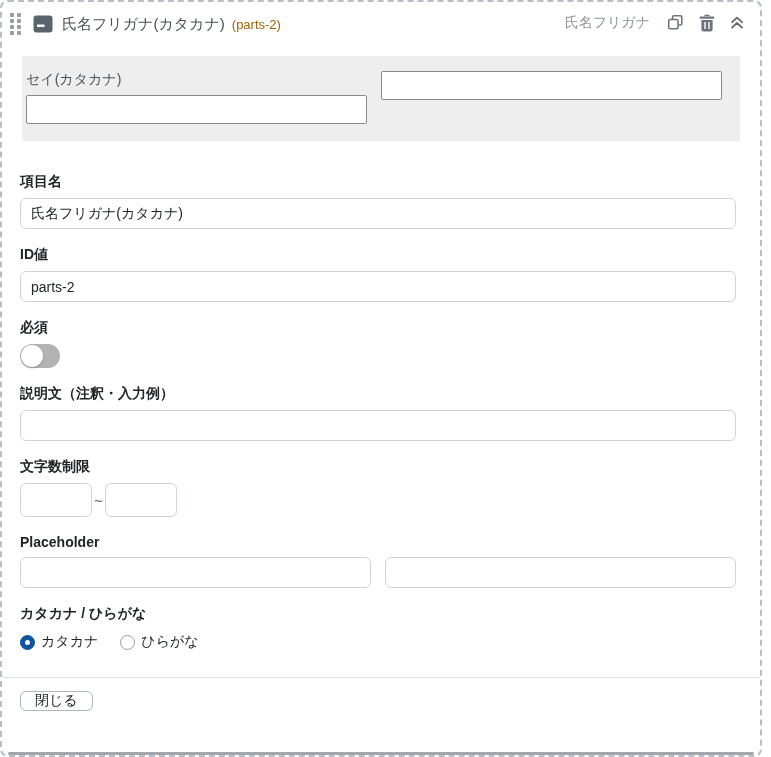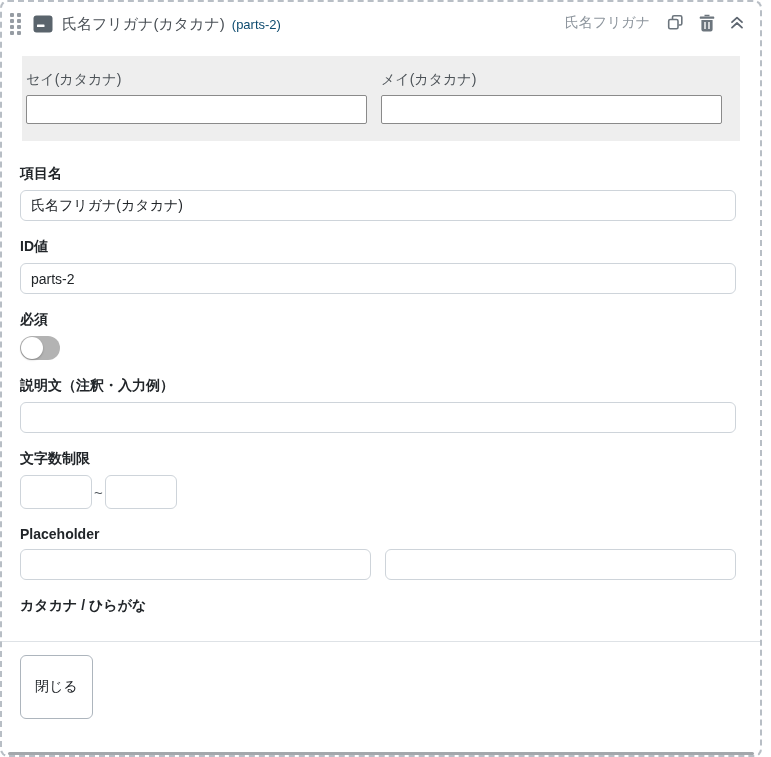--- a/index.html
+++ b/index.html
@@ -15,35 +15,35 @@
     overflow: hidden;
   }
 
   
   .header { display: flex; align-items: center; height: 44px; padding: 0 16px 0 8px; }
   .drag-handle { display: grid; grid-template-columns: repeat(2, 4px); grid-auto-rows: 4px;
     gap: 2px 3px; margin-right: 12px; cursor: grab; }
   .drag-handle i { width: 4px; height: 4px; background: #969ca3; border-radius: 1px; }
   .field-icon { width: 20px; height: 20px; margin-right: 9px; flex: 0 0 auto; }
   .title { font-size: 15px; color: #4a5056; }
-  .id-suffix { font-size: 13px; color: #0c4a6e; margin-left: 7px; }
+  .id-suffix { font-size: 13px; color: #a16207; margin-left: 7px; }
   .header-right { margin-left: auto; display: flex; gap: 15px; }
   .type-label { font-size: 14px; color: #8d959d; margin-right: 2px; }
   .icon-btn { background: none; border: none; padding: 0; cursor: pointer; display: flex; align-items: center; }
 
   
   .preview { margin: 10px 20px 0; background: #eeeeee; padding: 15px 18px 17px 4px;
     display: flex; gap: 14px; }
   .preview-col { flex: 1; }
   .preview-label { font-size: 14px; color: #4c5257; margin-bottom: 6px; }
   .preview-input { width: 100%; height: 29px; background: #fff; border: 1px solid #8a8a8a;
     border-radius: 2px; padding: 0 8px; font-size: 14px; }
 
   
-  .form { padding: 24px 24px 0 18px; }
+  .form { padding: 32px 24px 0 18px; }
   .row { margin-bottom: 17px; }
   .row-label { display: block; font-size: 14px; font-weight: bold; color: #212529; margin-bottom: 7px; }
   .text-input { width: 100%; height: 31px; border: 1px solid #ced4da; border-radius: 6px;
     padding: 0 10px; font-size: 14px; color: #212529; background: #fff; }
 
   
   .toggle { position: relative; width: 40px; height: 24px; border-radius: 12px;
     background: #b3b3b3; border: none; cursor: pointer; display: block; }
   .toggle .knob { position: absolute; top: 1px; left: 1px; width: 22px; height: 22px;
     border-radius: 50%; background: #fff; box-shadow: 0 1px 2px rgba(0,0,0,.25); }
@@ -64,21 +64,21 @@
   .radio { width: 15px; height: 15px; border-radius: 50%; border: 1px solid #9a9a9a;
     background: #fff; position: relative; flex: 0 0 auto; }
   .radio.checked { border-color: #0f549e; background: #0f549e; }
   .radio.checked::after { content: ""; position: absolute; left: 4px; top: 4px;
     width: 5px; height: 5px; border-radius: 50%; background: #fff; }
 
   
   .divider { border: none; border-top: 1px solid #dee2e6; margin-top: 26px; }
   .footer { padding: 13px 18px; }
   .close-btn { font-size: 14px; color: #212529; background: #fff; border: 1px solid #adb5bd;
-    border-radius: 6px; padding: 22px 14px; cursor: pointer; font-family: inherit; }
+    border-radius: 6px; padding: 0 14px; cursor: pointer; font-family: inherit; }
 
   .bottom-bar { position: absolute; left: 6px; right: 6px; bottom: 0; height: 3px;
     background: #a3a7ab; border-radius: 3px; }
 </style>
 </head>
 <body>
 
 <div class="card">
 
   <div class="header">
@@ -131,21 +131,20 @@
       </button>
     </span>
   </div>
 
   <div class="preview">
     <div class="preview-col">
       <div class="preview-label">セイ(カタカナ)</div>
       <input class="preview-input" type="text" value="" style="">
     </div>
     <div class="preview-col">
-      <div class="preview-label">メイ(カタカナ)</div>
       <input class="preview-input" type="text" value="" style="">
     </div>
   </div>
 
   <div class="form">
 
     <div class="row">
       <label class="row-label">項目名</label>
       <input class="text-input" type="text" value="氏名フリガナ(カタカナ)" style="">
     </div>
@@ -179,20 +178,30 @@
     <div class="row">
       <label class="row-label">Placeholder</label>
       <div class="pair">
         <input class="text-input" type="text" value="" style="">
         <input class="text-input" type="text" value="" style="">
       </div>
     </div>
 
     <div class="row">
       <label class="row-label">カタカナ / ひらがな</label>
+      <div class="radio-row">
+        <span class="radio-opt">
+          <span class="radio checked"></span>
+          <span>カタカナ</span>
+        </span>
+        <span class="radio-opt">
+          <span class="radio"></span>
+          <span>ひらがな</span>
+        </span>
+      </div>
     </div>
   </div>
 
   <hr class="divider">
 
   <div class="footer">
     <button class="close-btn">閉じる</button>
   </div>
 
   <div class="bottom-bar"></div>

